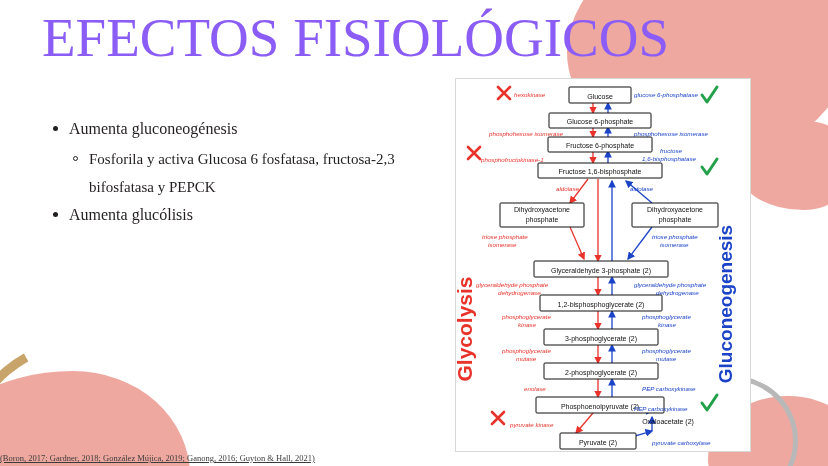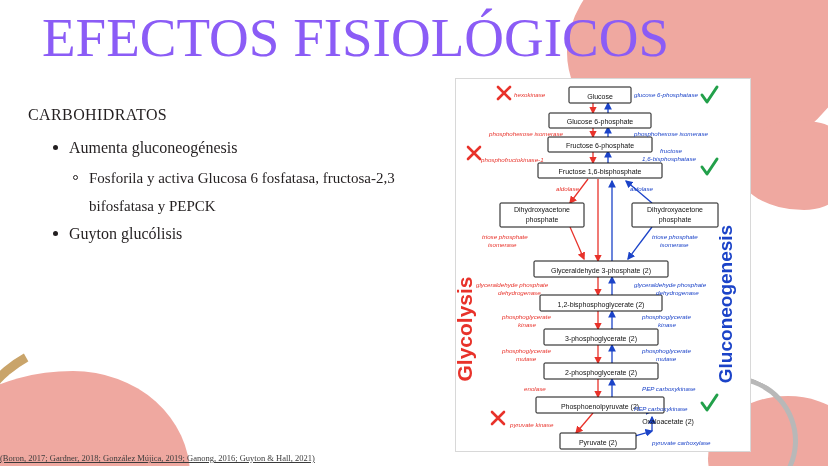--- a/index.html
+++ b/index.html
@@ -85,25 +85,24 @@
 <div class="blob blob-tr"></div>
 <div class="blob blob-tr2"></div>
 <div class="blob blob-bl"></div>
 <div class="blob blob-br"></div>
 <div class="arc-bl"></div>
 <div class="arc-br"></div>
 
 <div class="title">EFECTOS FISIOLÓGICOS</div>
 
 <div class="content">
-  <div class="h-sub">CARBOHIDRATOS</div>
   <ul>
     <li class="lvl1">Aumenta gluconeogénesis</li>
     <li class="lvl2">Fosforila y activa Glucosa 6 fosfatasa, fructosa-2,3 bifosfatasa y PEPCK</li>
-    <li class="lvl1">Guyton glucólisis</li>
+    <li class="lvl1">Aumenta glucólisis</li>
   </ul>
 </div>
 
 <div class="footer">(Boron, 2017; Gardner, 2018; González Mújica, 2019; Ganong, 2016; Guyton &amp; Hall, 2021)</div>
 
 <div class="diagram">
 <svg width="294" height="372" viewBox="0 0 294 372" xmlns="http://www.w3.org/2000/svg">
   <defs>
     <marker id="ar" markerWidth="6" markerHeight="6" refX="5" refY="3" orient="auto">
       <path d="M0,0 L6,3 L0,6 z" fill="#e8322a"></path>

